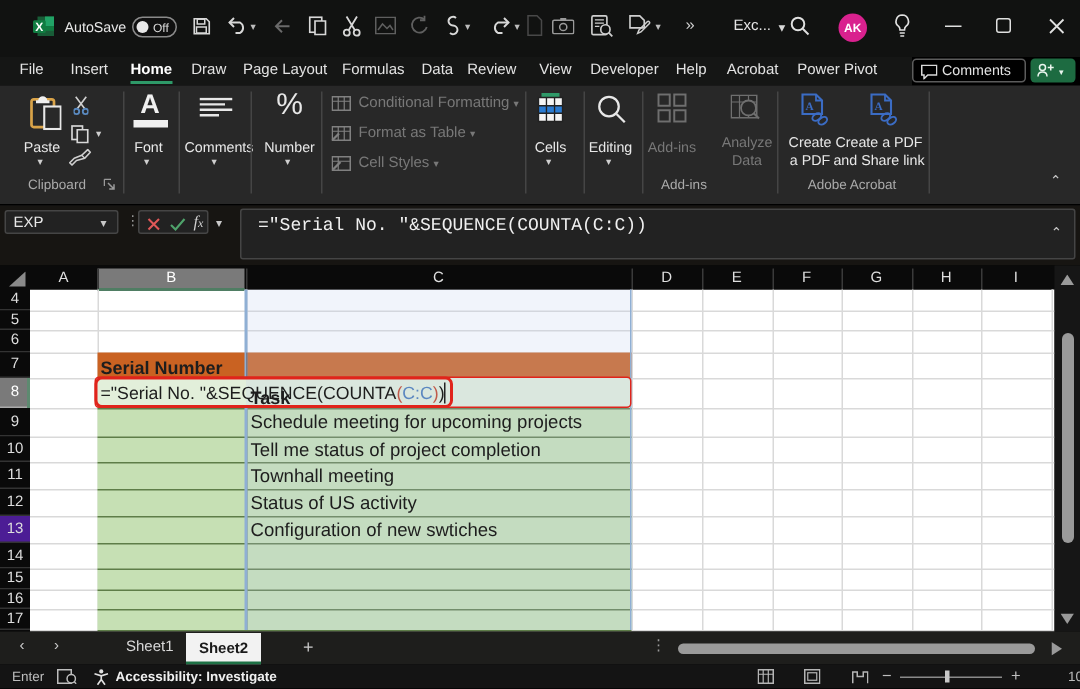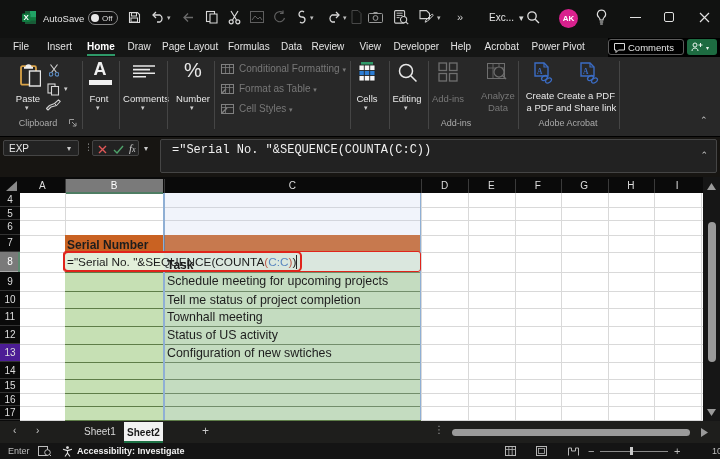--- a/index.html
+++ b/index.html
@@ -426,21 +426,21 @@
     </svg>
 <div class="abs" style="left:707.5px;top:45px;width:8px;height:140px;background:#9a9a9a;border-radius:4px;"></div>
 <svg class="abs" style="left:707px;top:232px" width="9" height="7" viewBox="0 0 9 7">
       <path d="M4.5 7 L9 0 H0 Z" fill="#9a9a9a"></path>
     </svg>
 </div>
 <div id="tabbar" class="abs">
   <span class="abs" style="left:13px;top:4px;color:#c9c9c9;font-size:10px;">‹</span>
   <span class="abs" style="left:36px;top:4px;color:#c9c9c9;font-size:10px;">›</span>
   <span class="abs" style="left:84px;top:5px;color:#d8d8d8;font-size:10px;">Sheet1</span>
-  <div class="abs" style="left:124px;top:1px;width:39px;height:21px;background:#f2f2f2;border-bottom:2.5px solid #1e7145;text-align:center;">
+  <div class="abs" style="left:124px;top:1px;width:50px;height:21px;background:#f2f2f2;border-bottom:2.5px solid #1e7145;text-align:center;">
     <span style="color:#1a1a1a;font-size:10px;font-weight:bold;line-height:19px;">Sheet2</span>
   </div>
   <span class="abs" style="left:202px;top:3px;color:#c9c9c9;font-size:12px;">+</span>
   <span class="abs" style="left:434px;top:3px;color:#9a9a9a;font-size:10px;">⋮</span>
   <div class="abs" style="left:452px;top:8px;width:238px;height:7px;background:#9a9a9a;border-radius:3.5px;"></div>
   <svg class="abs" style="left:701px;top:7px" width="7" height="9" viewBox="0 0 7 9">
       <path d="M0 0 L7 4.5 L0 9 Z" fill="#9a9a9a"></path>
     </svg>
 </div>
 <div id="statusbar" class="abs">

